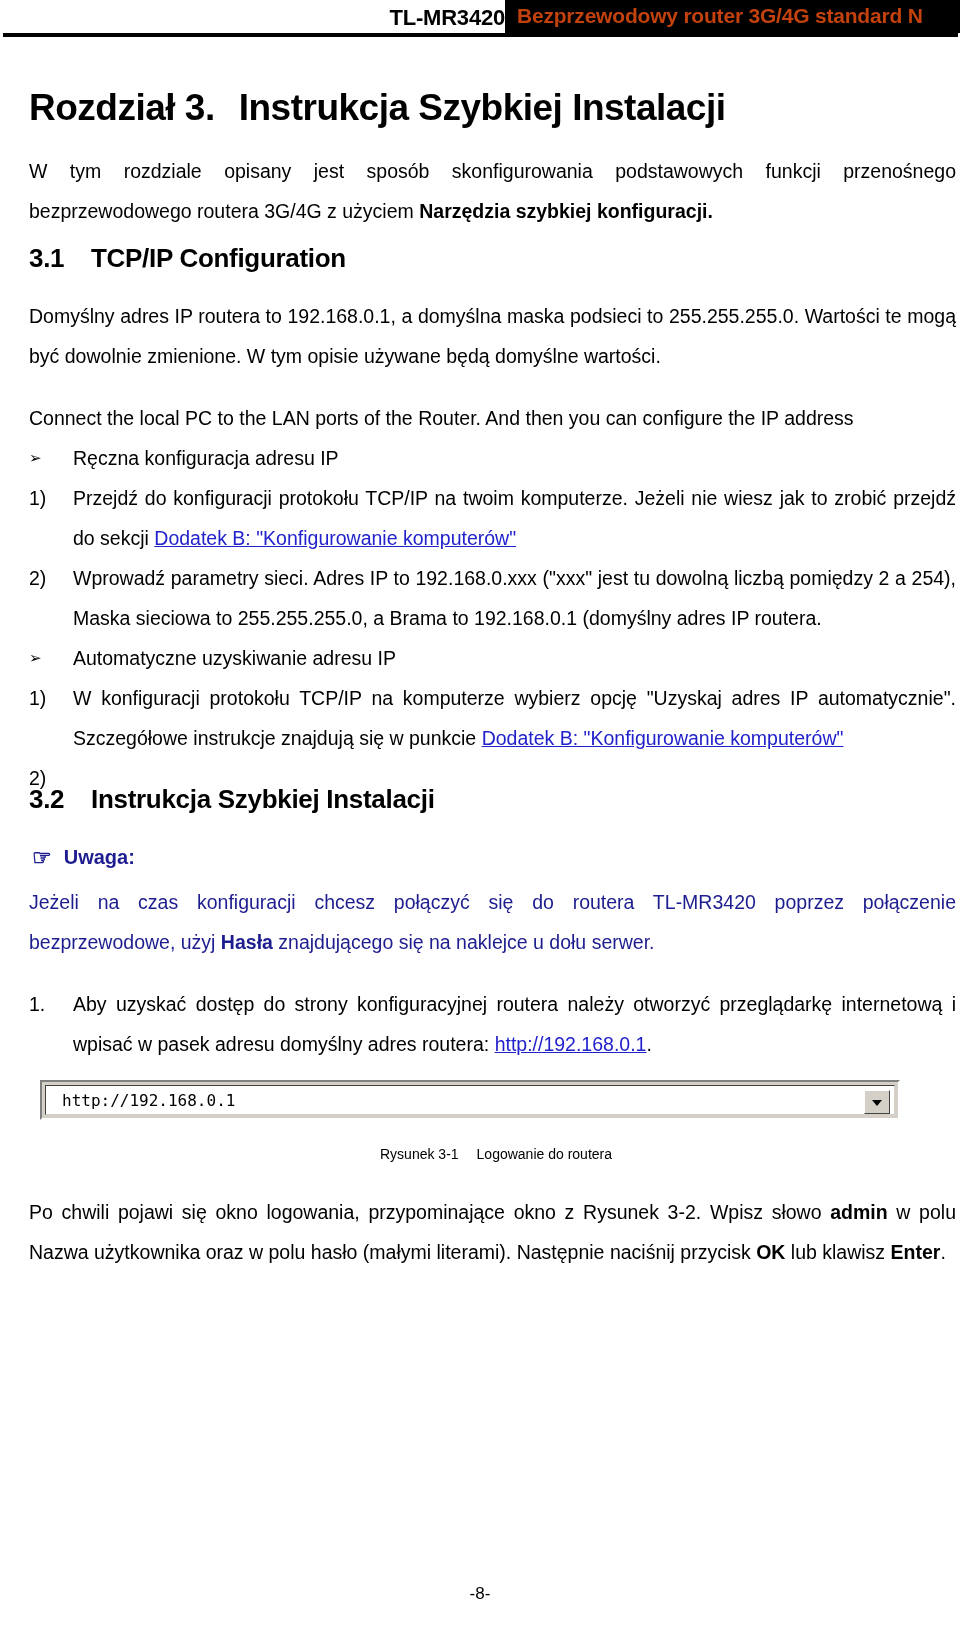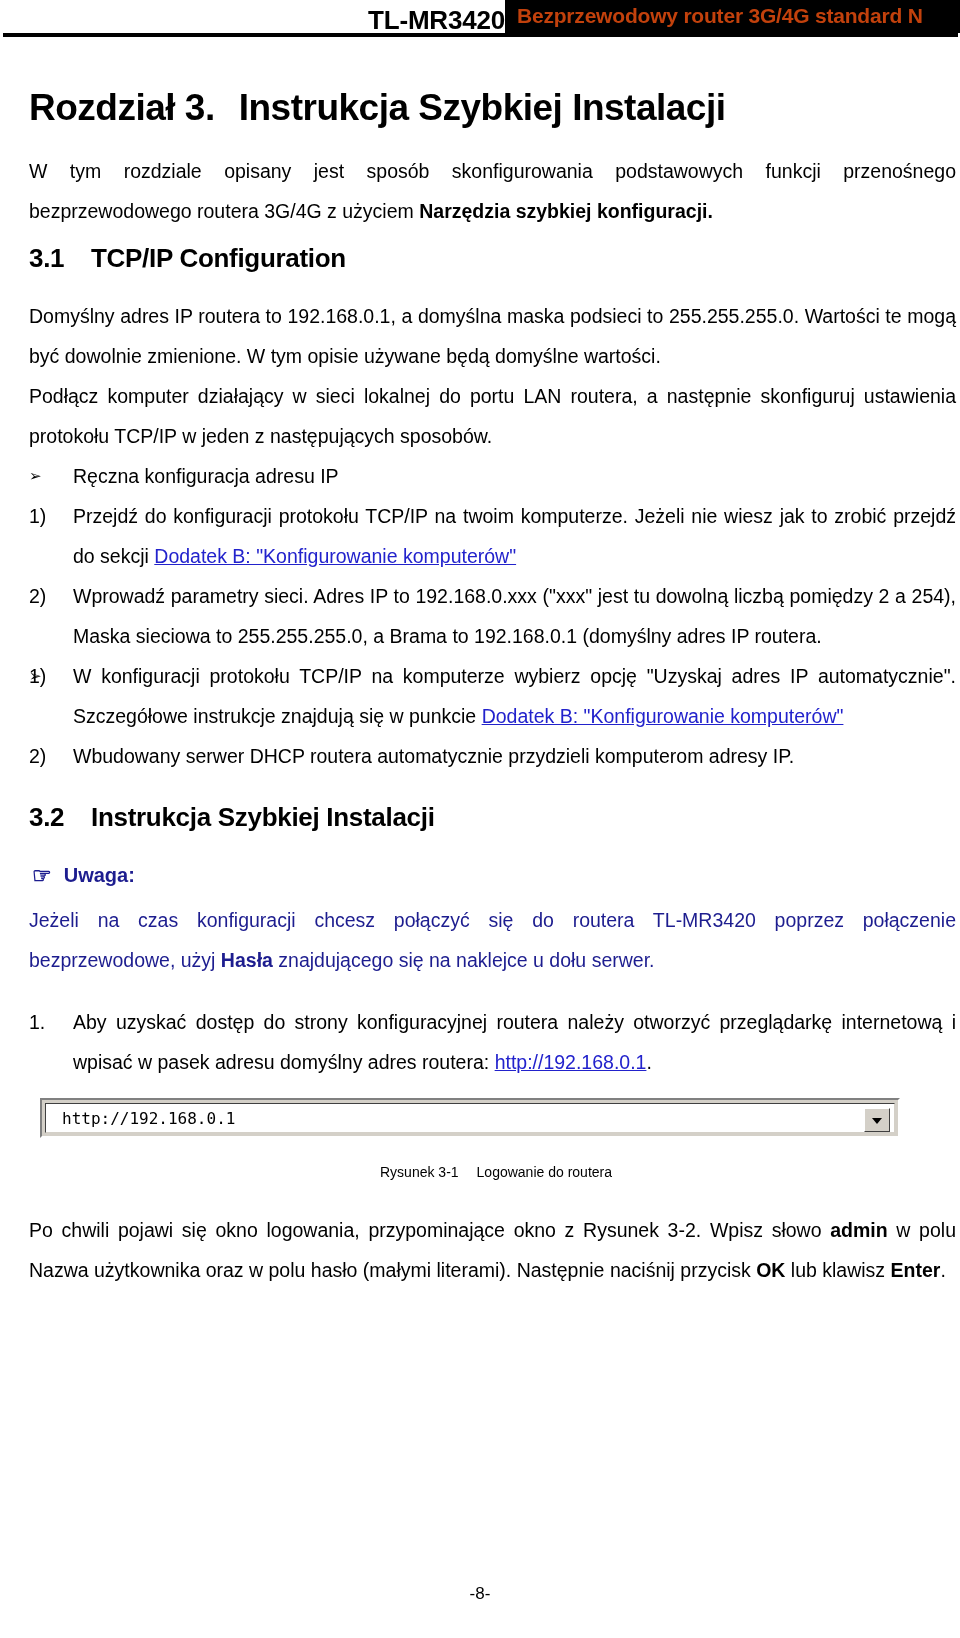--- a/index.html
+++ b/index.html
@@ -22,21 +22,21 @@
     position: absolute;
     top: 0;
     left: 0;
     width: 960px;
     height: 34px;
   }
   .hdr-model {
     position: absolute;
     right: 455px;
     top: 5px;
-    font-size: 26px;
+    font-size: 22px;
     font-weight: bold;
     letter-spacing: -0.2px;
     color: #000;
     white-space: nowrap;
   }
   .hdr-band {
     position: absolute;
     left: 505px;
     top: 0px;
     width: 455px;
@@ -254,44 +254,44 @@
   <p class="body gap">
     <span>W tym rozdziale opisany jest sposób skonfigurowania podstawowych funkcji przenośnego bezprzewodowego routera 3G/4G z użyciem </span><b>Narzędzia szybkiej konfiguracji.</b>
   </p>
 
   <h2 class="section">
     <span class="snum">3.1</span><span>TCP/IP Configuration</span>
   </h2>
 
   <p class="body gap">Domyślny adres IP routera to 192.168.0.1, a domyślna maska podsieci to 255.255.255.0. Wartości te mogą być dowolnie zmienione. W tym opisie używane będą domyślne wartości.</p>
 
-  <p class="body tight">Podłącz komputer działający w sieci lokalnej do portu LAN routera, a następnie skonfiguruj ustawienia protokołu TCP/IP w jeden z następujących sposobów.</p>
+  <p class="body gap">Connect the local PC to the LAN ports of the Router. And then you can configure the IP address</p>
 
   <div class="list-row nojust">
     <span class="marker arrow">➢</span><span>Ręczna konfiguracja adresu IP</span>
   </div>
 
   <div class="list-row">
     <span class="marker">1)</span><span>Przejdź do konfiguracji protokołu TCP/IP na twoim komputerze. Jeżeli nie wiesz jak to zrobić przejdź do sekcji </span><a class="doclink" href="#">Dodatek B: "Konfigurowanie komputerów"</a>
   </div>
 
   <div class="list-row">
     <span class="marker">2)</span><span>Wprowadź parametry sieci. Adres IP to 192.168.0.xxx ("xxx" jest tu dowolną liczbą pomiędzy 2 a 254), Maska sieciowa to 255.255.255.0, a Brama to 192.168.0.1 (domyślny adres IP routera.</span>
   </div>
 
   <div class="list-row nojust">
-    <span class="marker arrow">➢</span>
+    <span class="marker arrow">➢</span><span>Automatyczne uzyskiwanie adresu IP</span>
   </div>
 
   <div class="list-row">
     <span class="marker">1)</span><span>W konfiguracji protokołu TCP/IP na komputerze wybierz opcję "Uzyskaj adres IP automatycznie". Szczegółowe instrukcje znajdują się w punkcie </span><a class="doclink" href="#">Dodatek B: "Konfigurowanie komputerów"</a>
   </div>
 
   <div class="list-row nojust">
-    <span class="marker">2)</span><span>Wbudowany serwer DHCP routera automatycznie przydzieli komputerom adresy IP.</span>
+    <span class="marker">2)</span>
   </div>
 
   <h2 class="section" style="margin-top:26px;">
     <span class="snum">3.2</span><span>Instrukcja Szybkiej Instalacji</span>
   </h2>
 
   <div class="note-head">
     <span class="hand">☞</span><span>Uwaga:</span>
   </div>
 

